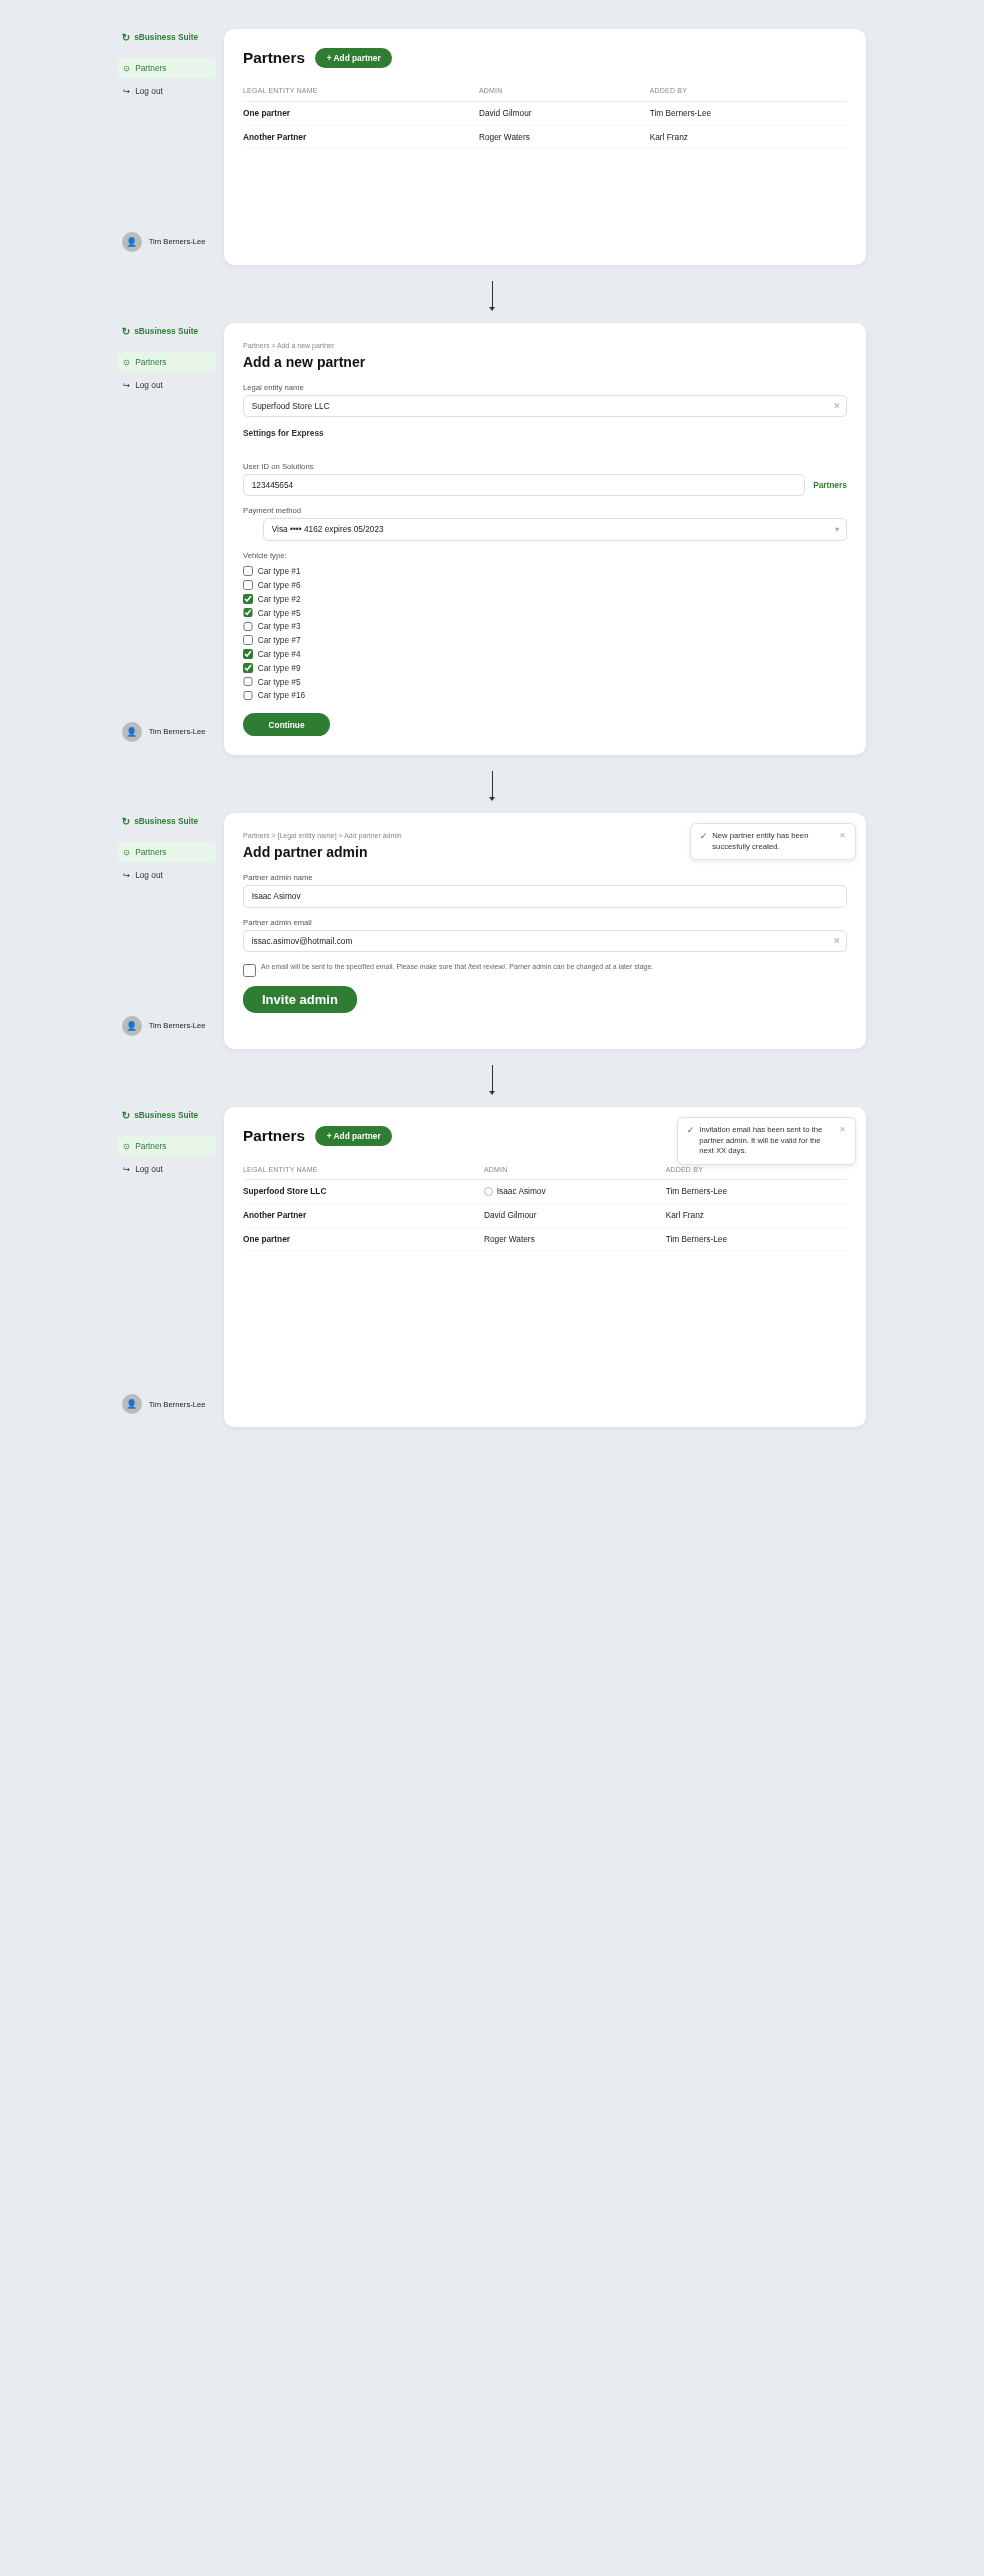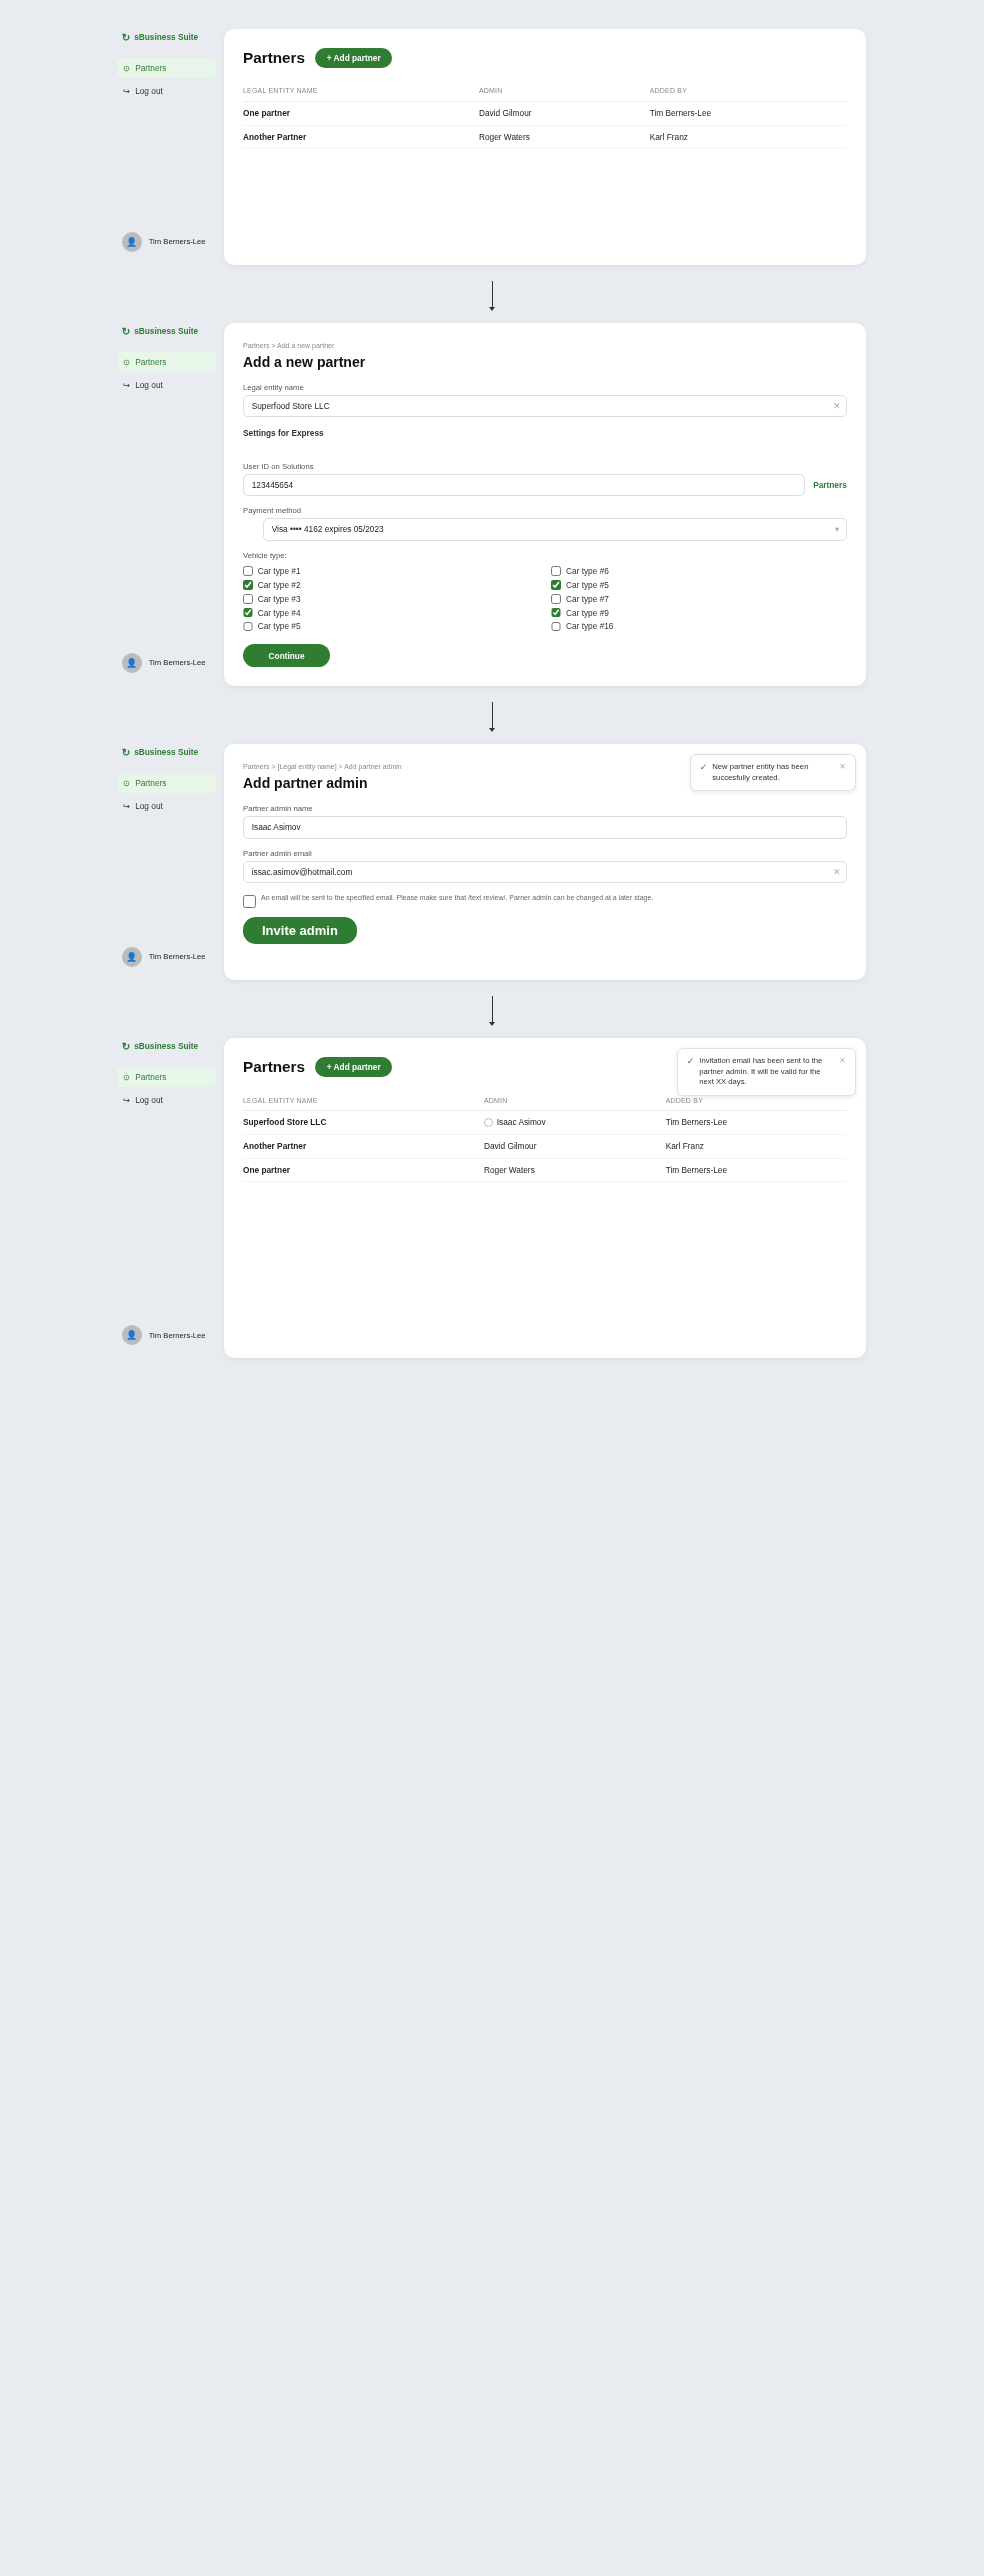--- a/index.html
+++ b/index.html
@@ -282,21 +282,21 @@
     }
 
     .vehicle-type-label {
       font-size: 7.7px;
       color: #555;
       margin-bottom: 6.4px;
       display: block;
     }
     .checkbox-grid {
       display: grid;
-      grid-template-columns: 1fr 1fr;
+      grid-template-columns: 1fr;
       gap: 3.8px 12.8px;
       margin-bottom: 10.2px;
     }
     .checkbox-item {
       display: flex;
       align-items: center;
       gap: 5.1px;
       font-size: 8.3px;
       color: #333;
       cursor: pointer;

